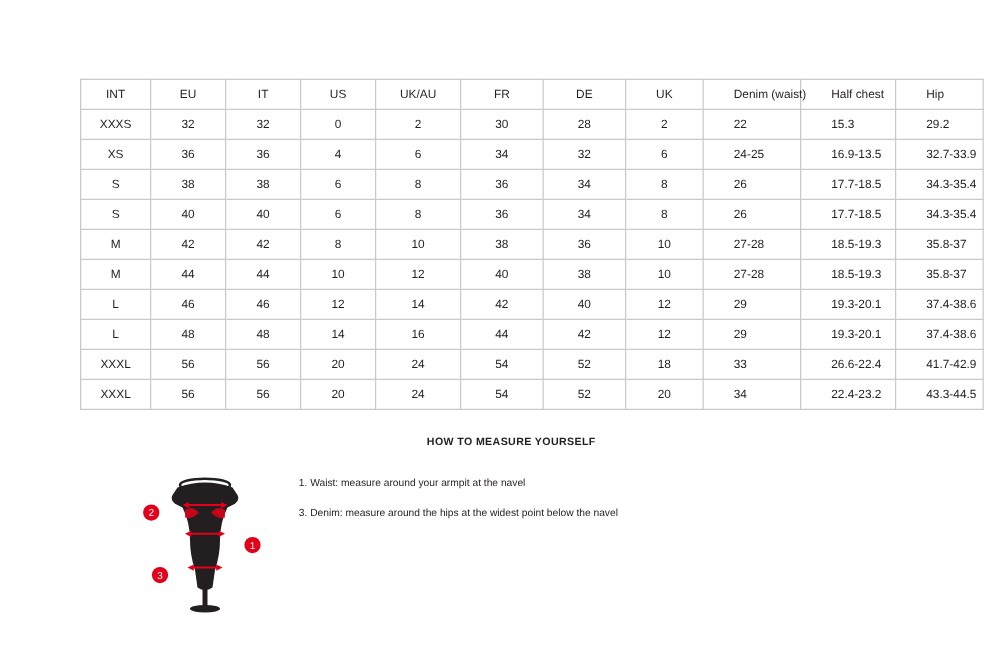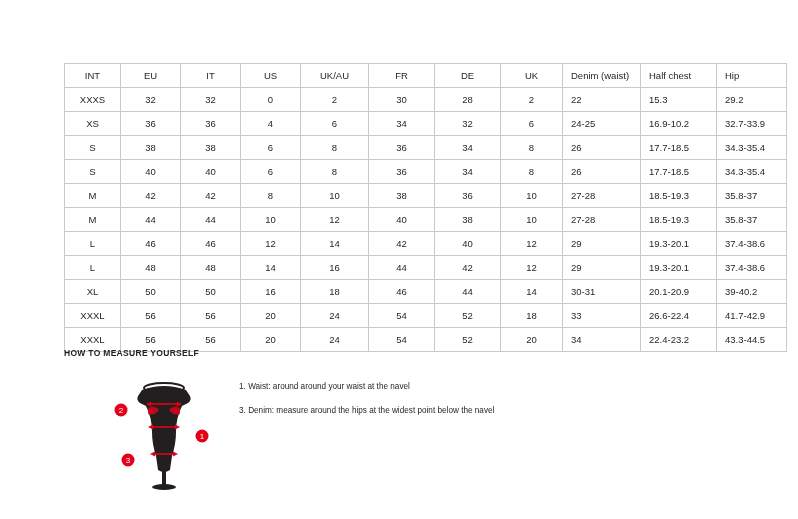--- a/index.html
+++ b/index.html
@@ -43,21 +43,21 @@
     padding: 0;
     line-height: 23px;
     white-space: nowrap;
   }
   table.size-table th {
     font-weight: normal;
   }
   table.size-table td.left-cell,
   table.size-table th.left-cell {
     text-align: left;
-    padding-left: 8px;
+    padding-left: 24px;
   }
   
   col.c0 { width: 56px; }
   col.c1 { width: 60px; }
   col.c2 { width: 60px; }
   col.c3 { width: 60px; }
   col.c4 { width: 68px; }
   col.c5 { width: 66px; }
   col.c6 { width: 66px; }
   col.c7 { width: 62px; }
@@ -71,20 +71,21 @@
     left: 64px;
     top: 348px;
     width: 690px;
   }
   .howto-title {
     font-size: 8.5px;
     font-weight: bold;
     letter-spacing: 0.3px;
     color: #231f20;
     margin-bottom: 12px;
+    text-align: center;
   }
   .howto-body {
     position: relative;
     height: 120px;
   }
   .figure {
     position: absolute;
     left: 40px;
     top: 4px;
     width: 120px;
@@ -157,21 +158,21 @@
         <tr>
           <td>XS</td>
           <td>36</td>
           <td>36</td>
           <td>4</td>
           <td>6</td>
           <td>34</td>
           <td>32</td>
           <td>6</td>
           <td class="left-cell">24-25</td>
-          <td class="left-cell">16.9-10.2</td>
+          <td class="left-cell">16.9-13.5</td>
           <td class="left-cell">32.7-33.9</td>
         </tr>
         <tr>
           <td>S</td>
           <td>38</td>
           <td>38</td>
           <td>6</td>
           <td>8</td>
           <td>36</td>
           <td>34</td>
@@ -239,33 +240,20 @@
           <td>14</td>
           <td>16</td>
           <td>44</td>
           <td>42</td>
           <td>12</td>
           <td class="left-cell">29</td>
           <td class="left-cell">19.3-20.1</td>
           <td class="left-cell">37.4-38.6</td>
         </tr>
         <tr>
-          <td>XL</td>
-          <td>50</td>
-          <td>50</td>
-          <td>16</td>
-          <td>18</td>
-          <td>46</td>
-          <td>44</td>
-          <td>14</td>
-          <td class="left-cell">30-31</td>
-          <td class="left-cell">20.1-20.9</td>
-          <td class="left-cell">39-40.2</td>
-        </tr>
-        <tr>
           <td>XXXL</td>
           <td>56</td>
           <td>56</td>
           <td>20</td>
           <td>24</td>
           <td>54</td>
           <td>52</td>
           <td>18</td>
           <td class="left-cell">33</td>
           <td class="left-cell">26.6-22.4</td>
@@ -334,21 +322,21 @@
           <g>
             <circle cx="24" cy="86" r="6.5" fill="#e2001a"></circle>
             <text x="24" y="89" font-family="Liberation Sans, sans-serif" font-size="8" fill="#ffffff" text-anchor="middle">3</text>
           </g>
         </svg>
       </div>
 
       <div class="notes">
         <div class="note">
           <span>1.</span>
-          <b>Waist</b><span>: around around your waist at the navel</span>
+          <b>Waist</b><span>: measure around your armpit at the navel</span>
         </div>
         <div class="note">
           <span>3.</span>
           <b>Denim</b><span>: measure around the hips at the widest point below the navel</span>
         </div>
       </div>
 
     </div>
   </div>
 

